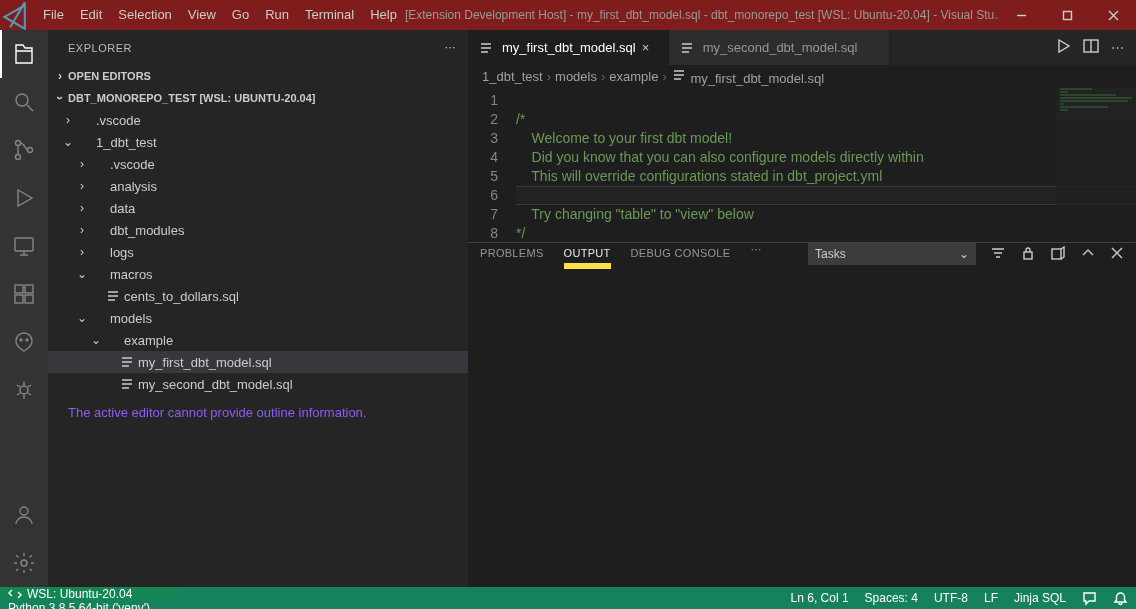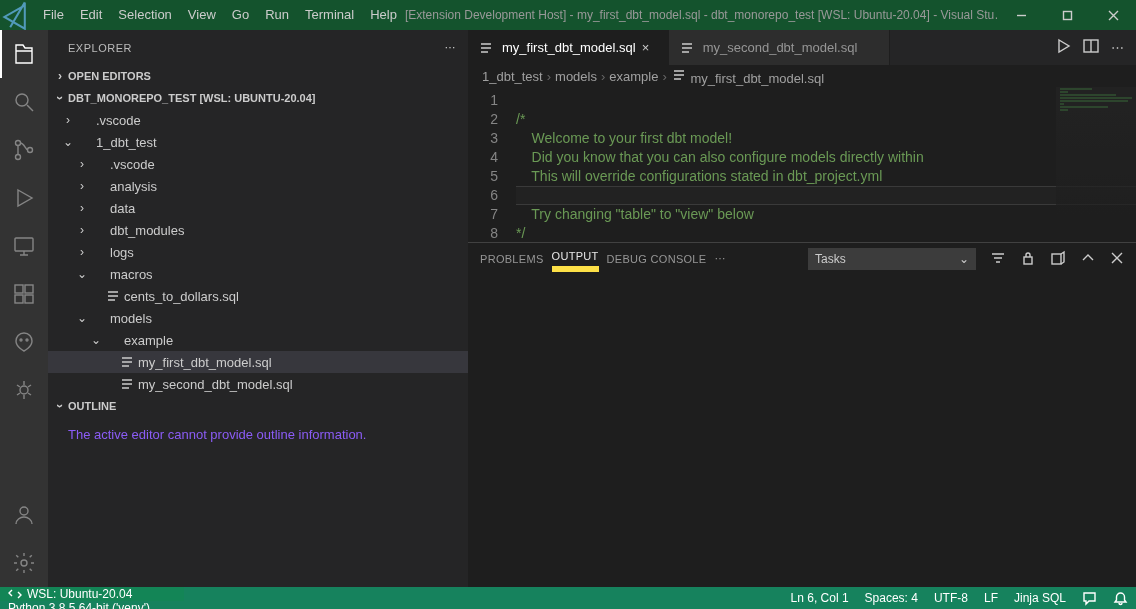--- a/index.html
+++ b/index.html
@@ -1,17 +1,17 @@
 <!DOCTYPE html>
 <html><head>
 <meta charset="utf-8">
 <style>
 * { margin:0; padding:0; box-sizing:border-box; font-family:"Segoe UI",Arial,sans-serif; user-select:none; }
 body { width:1136px; height:609px; background:#1e1e1e; color:#cccccc; font-size:13px; overflow:hidden; position:relative; }
-.titlebar { height:30px; background:#14532d; display:flex; align-items:center; }
+.titlebar { height:30px; background:#7f1d1d; display:flex; align-items:center; }
 .titlebar .logo { width:35px; display:flex; justify-content:center; color:#519aba; }
 .menubar { display:flex; }
 .menu-item { padding:0 8px; line-height:30px; color:#cccccc; cursor:pointer; }
 .title-text { flex:1; text-align:center; color:#999; font-size:12px; white-space:nowrap; overflow:hidden; }
 .winctrl { display:flex; }
 .winctrl div { width:46px; height:30px; display:flex; align-items:center; justify-content:center; color:#ccc; cursor:pointer; }
 
 .main { display:flex; height:557px; }
 .activitybar { width:48px; background:#333333; display:flex; flex-direction:column; align-items:center; }
 .act-top { flex:1; }
@@ -45,21 +45,21 @@
 .breadcrumbs .sep { color:#666; }
 .code-area { position:relative; flex:1; display:flex; overflow:hidden;}
 .gutter { width:48px; text-align:right; color:#858585; font-family:Consolas,monospace; font-size:14px; line-height:19px; padding-top:4px; padding-right:18px;}
 .code { flex:1; font-family:Consolas,monospace; font-size:14px; line-height:19px; padding-top:4px; color:#d4d4d4; white-space:pre; position:relative; }
 .comment { color:#6a9955; }
 .current-line { position:absolute; left:0; right:0; height:19px; border-top:1px solid #3a3a3a; border-bottom:1px solid #3a3a3a; background:rgba(255,255,255,0.02); }
 .minimap { position:absolute; right:0; top:0; width:80px; height:150px; background:linear-gradient(#252525,#1e1e1e); opacity:0.7; overflow:hidden; }
 .minimap .mline { height:2px; margin:1px 4px; background:#448844; opacity:0.5; }
 
 .panel { height:345px; background:#1e1e1e; border-top:1px solid #414141; display:flex; flex-direction:column; }
-.panel-tabs { height:31px; display:flex; align-items:center; padding-left:12px; gap:8px; color:#969696; font-size:11px; }
+.panel-tabs { height:31px; display:flex; align-items:flex-start; padding-left:12px; gap:20px; color:#969696; font-size:11px; }
 .panel-tab { padding:4px 0; cursor:pointer; letter-spacing:0.3px; }
 .panel-tab.active { color:#e7e7e7; border-bottom:6px solid #fde047; }
 .panel-right { margin-left:auto; display:flex; align-items:center; gap:14px; padding-right:12px; color:#ccc; }
 .tasks-select { width:168px; height:22px; background:#3c3c3c; border:1px solid #3c3c3c; color:#ccc; display:flex; align-items:center; justify-content:space-between; padding:0 6px; font-size:12px; }
 
 .statusbar { height:22px; background:#007acc; color:#fff; display:flex; align-items:center; font-size:12px; }
 .statusbar.green { background:#16825d; }
 .status-seg { padding:0 8px; display:flex; align-items:center; gap:5px; height:22px; cursor:pointer; }
 .status-left { display:flex; height:22px;flex-direction:column; }
 .status-right { margin-left:auto; display:flex; height:22px; }
@@ -275,24 +275,20 @@
         <div class="tree-row">
           <span class="indent" style="width:54px"></span>
           <span class="twist"></span>
           <span class="ficon">
             <svg width="16" height="16" viewBox="0 0 16 16">
               <path d="M3 4h10M3 8h10M3 12h7" stroke="#ccc"></path>
             </svg>
           </span>
           <span>my_second_dbt_model.sql</span>
         </div>
-      </div>
-    <div class="section-header">
-        <span class="chev" style="transform:rotate(90deg);display:inline-block">›</span>
-        <span>OUTLINE</span>
       </div>
     <div class="outline-msg">The active editor cannot provide outline information.</div>
   </div>
 
   <div class="editor-area">
     <div class="tabs-row" id="tabs">
       <div class="tab active">
           <span class="ficon">
             <svg width="16" height="16" viewBox="0 0 16 16">
               <path d="M3 4h10M3 8h10M3 12h7" stroke="#ccc"></path>

